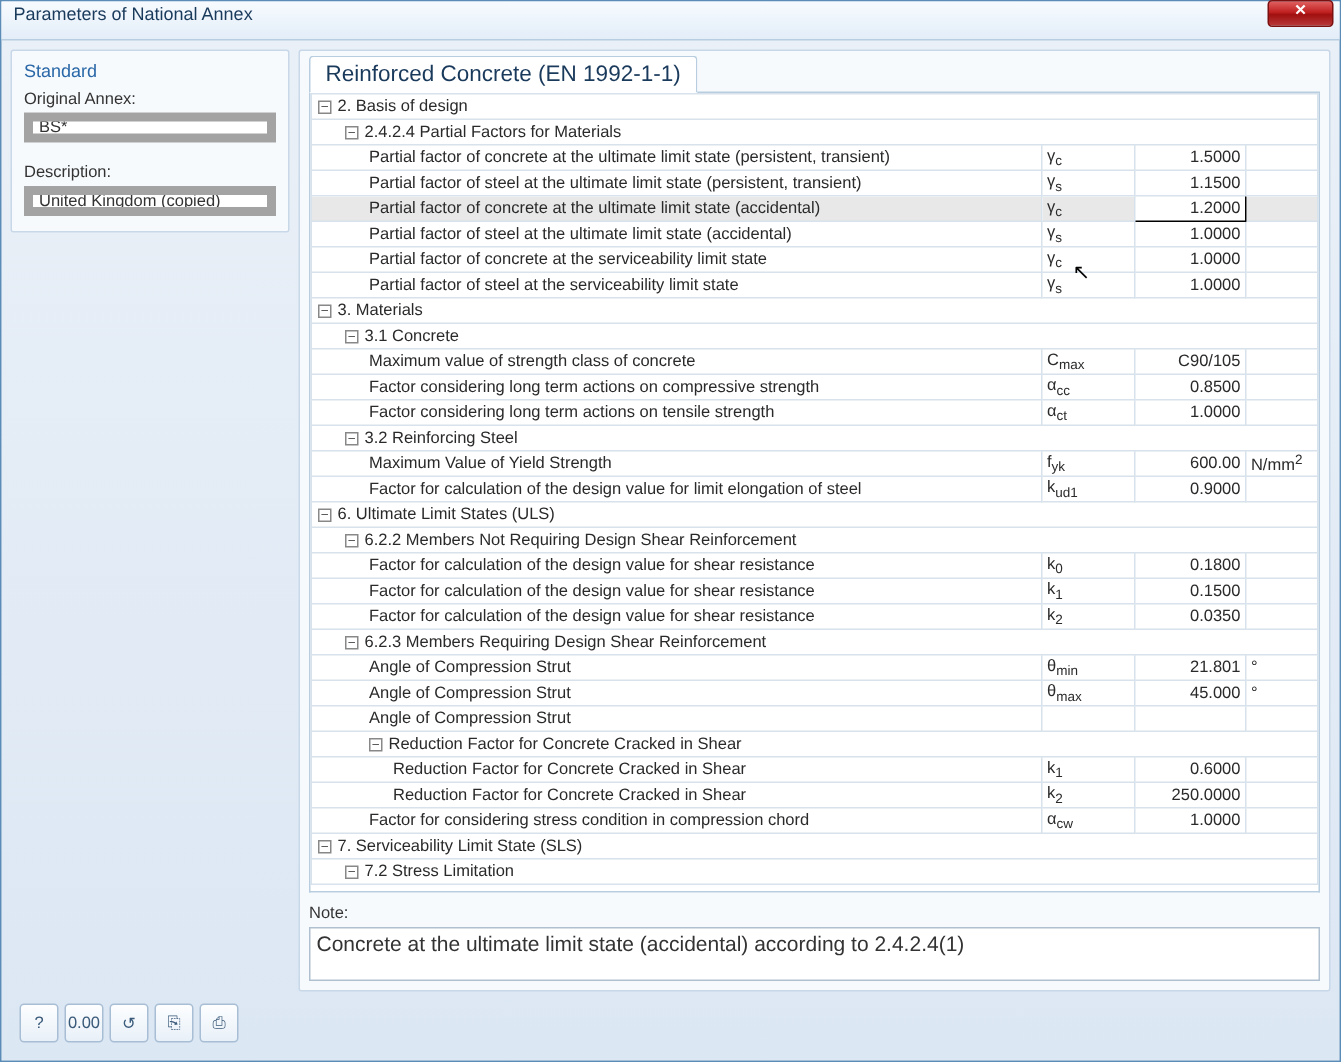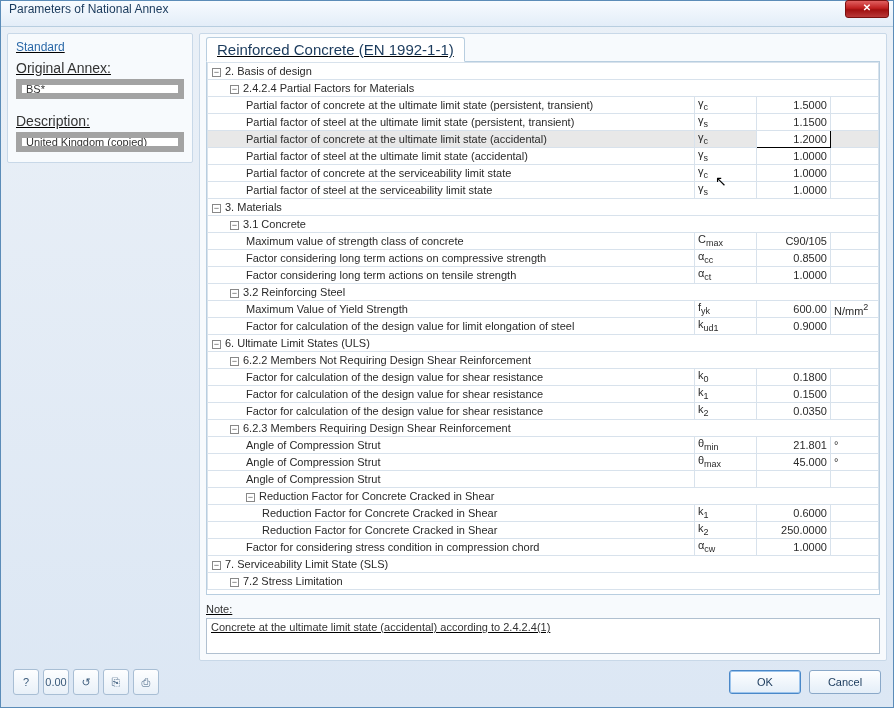--- a/index.html
+++ b/index.html
@@ -48,41 +48,40 @@
 .content {
   flex: 1;
   display: flex;
   flex-direction: column;
   padding: 6px;
 }
 .main-area {
   flex: 1;
   display: flex;
   gap: 6px;
-  text-decoration: underline;
 }
 .left-panel {
   width: 186px;
   display: flex;
   flex-direction: column;
 }
 .group-left {
   border: 1px solid #c8d8e8;
   background: #f7fafd;
   padding: 6px 8px 10px;
   border-radius: 2px;
 }
 .group-title {
   color: #2a68a8;
   font-size: 12px;
   margin-bottom: 6px;
 }
 .left-label {
   color: #333;
-  font-size: 14px;
+  font-size: 11px;
   margin-top: 5px;
   margin-bottom: 3px;
 }
 .left-input {
   width: 100%;
   height: 20px;
   border: 6px solid #a3a3a3;
   background: #fff;
   padding: 0 4px;
   font-size: 11px;
@@ -170,21 +169,21 @@
   margin-top: 8px;
   font-size: 11px;
   color: #333;
 }
 .note-box {
   margin-top: 3px;
   border: 1px solid #b0c0d0;
   background: #fff;
   height: 36px;
   padding: 2px 4px;
-  font-size: 11px;
+  font-size: 14px;
   color: #333;
 }
 .footer {
   height: 40px;
   display: flex;
   align-items: center;
   justify-content: space-between;
   padding: 4px 6px 2px;
 }
 .footer-left {
@@ -430,19 +429,15 @@
       </div>
     </div>
     <div class="footer">
       <div class="footer-left">
         <div class="icon-btn">?</div>
         <div class="icon-btn">0.00</div>
         <div class="icon-btn">↺</div>
         <div class="icon-btn">⎘</div>
         <div class="icon-btn">⎙</div>
       </div>
-      <div class="footer-right">
-        <button class="btn primary">OK</button>
-        <button class="btn">Cancel</button>
-      </div>
     </div>
   </div>
 </div>
 
 </body></html>

